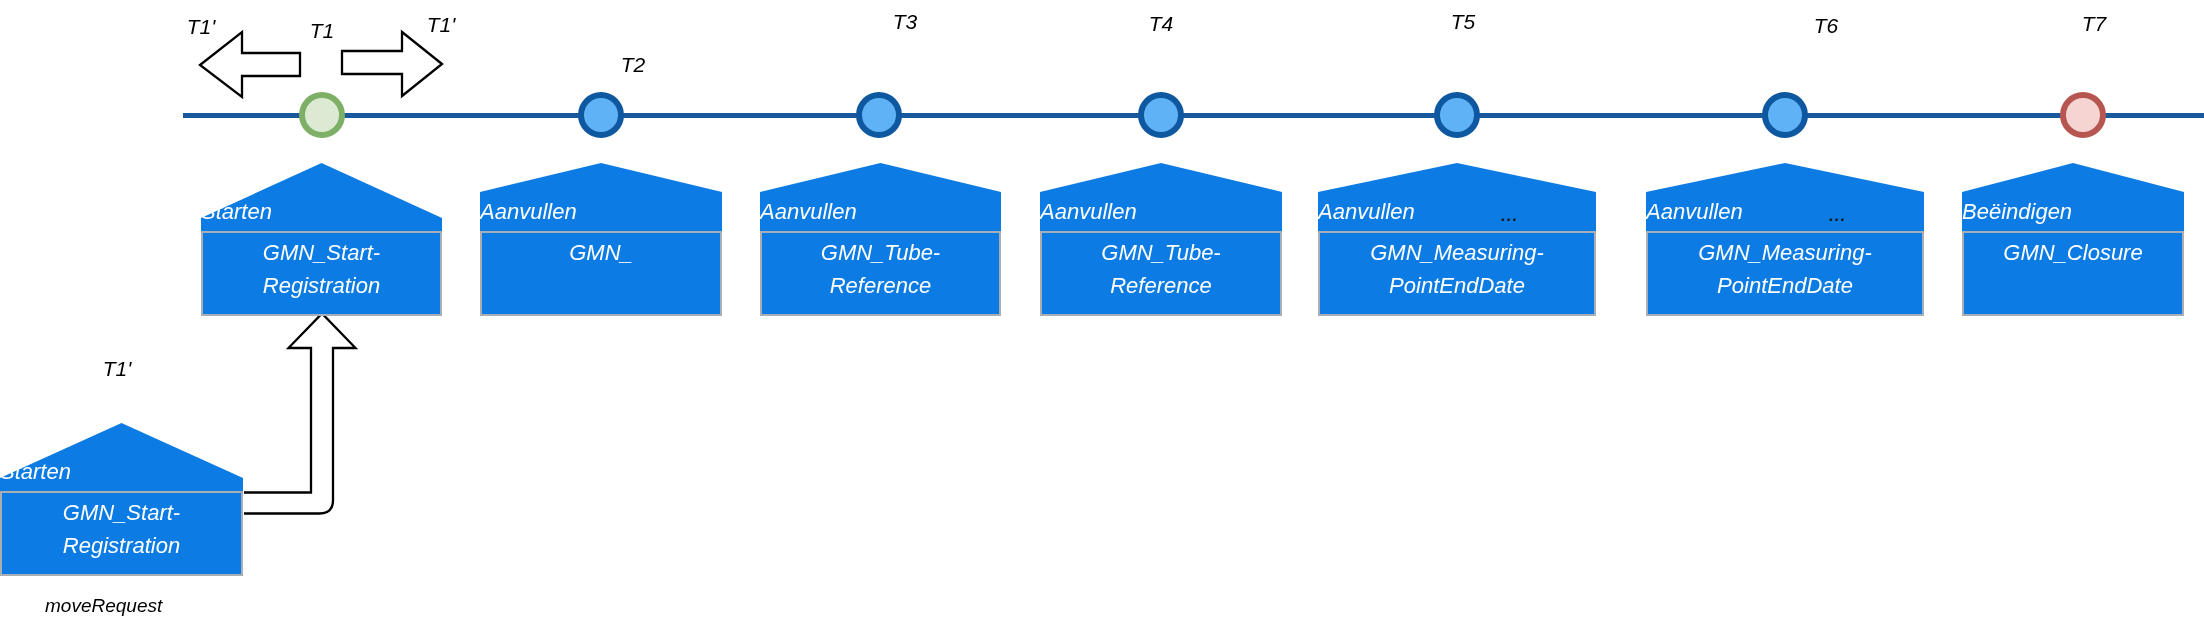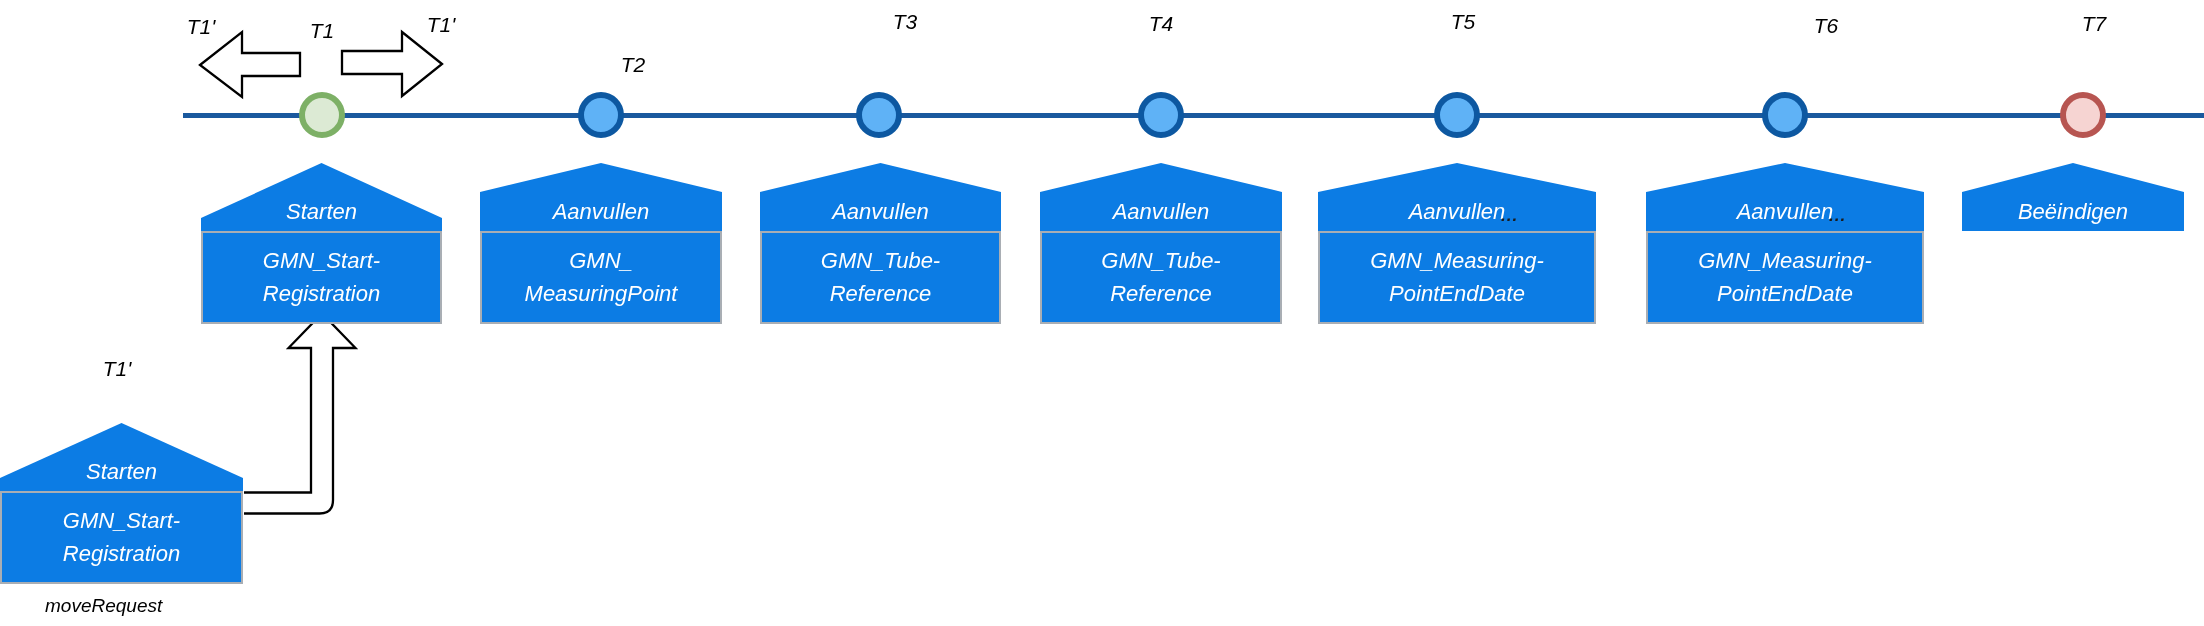--- a/index.html
+++ b/index.html
@@ -43,21 +43,20 @@
     background: var(--event-box-fill, #0c7ce4);
     clip-path: polygon(0 29px, 50% 0, 100% 29px, 100% 68px, 0 68px);
   }
   .house.steep .roof {
     clip-path: polygon(0 55px, 50% 0, 100% 55px, 100% 68px, 0 68px);
   }
   .house .phase {
     position: absolute;
     left: 0; right: 0;
     top: 36px;
-    text-align: center;
     font-size: 22px;
     line-height: 26px;
     color: var(--text-on-box, #fff);
     white-space: nowrap;
   }
   .house .more-dots {
     position: absolute;
     top: 44px;
     left: 50%;
     margin-left: 44px;
@@ -71,21 +70,21 @@
     position: absolute;
     left: 0; right: 0;
     top: 68px;
     height: 78px;
     background: var(--event-box-fill, #0c7ce4);
     border: 2px solid var(--event-box-border, #a9aeb4);
     color: var(--text-on-box, #fff);
     font-size: 22px;
     line-height: 33px;
     text-align: center;
-    padding-top: 11px;
+    padding-top: 3px;
     white-space: nowrap;
   }
 
   .caption {
     position: absolute;
     font-size: 19px;
     color: var(--label-text, #000);
     white-space: nowrap;
   }
 </style>
@@ -130,21 +129,20 @@
       <div>GMN_Start-</div>
       <div>Registration</div>
     </div>
   </div>
 
   <div class="house" style="left:480px; top:163px; width:242px;">
     <div class="roof"></div>
     <div class="phase">Aanvullen</div>
     <div class="boxbody">
       <div>GMN_</div>
-      <div>MeasuringPoint</div>
     </div>
   </div>
 
   <div class="house" style="left:760px; top:163px; width:241px;">
     <div class="roof"></div>
     <div class="phase">Aanvullen</div>
     <div class="boxbody">
       <div>GMN_Tube-</div>
       <div>Reference</div>
     </div>
@@ -175,20 +173,24 @@
     <div class="more-dots">...</div>
     <div class="boxbody">
       <div>GMN_Measuring-</div>
       <div>PointEndDate</div>
     </div>
   </div>
 
   <div class="house" style="left:1962px; top:163px; width:222px;">
     <div class="roof"></div>
     <div class="phase">Beëindigen</div>
+    <div class="boxbody">
+      <div>GMN_Closure</div>
+      <div></div>
+    </div>
   </div>
 
   <div class="tick-label" style="left:117px; top:357px;">T1'</div>
 
   <div class="house steep" style="left:0px; top:423px; width:243px;">
     <div class="roof"></div>
     <div class="phase">Starten</div>
     <div class="boxbody">
       <div>GMN_Start-</div>
       <div>Registration</div>

